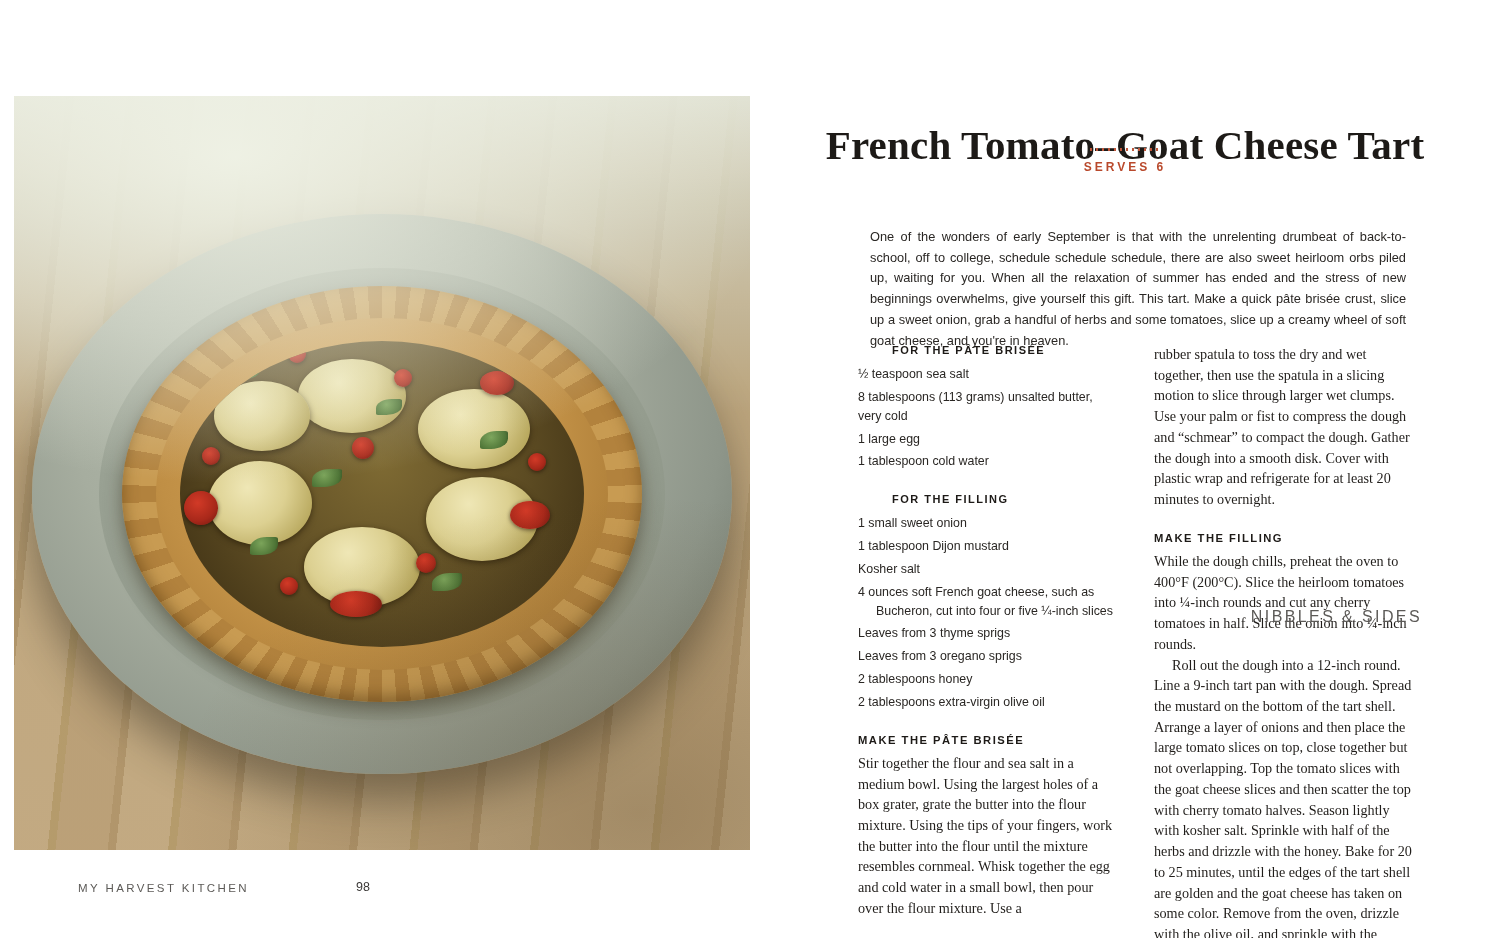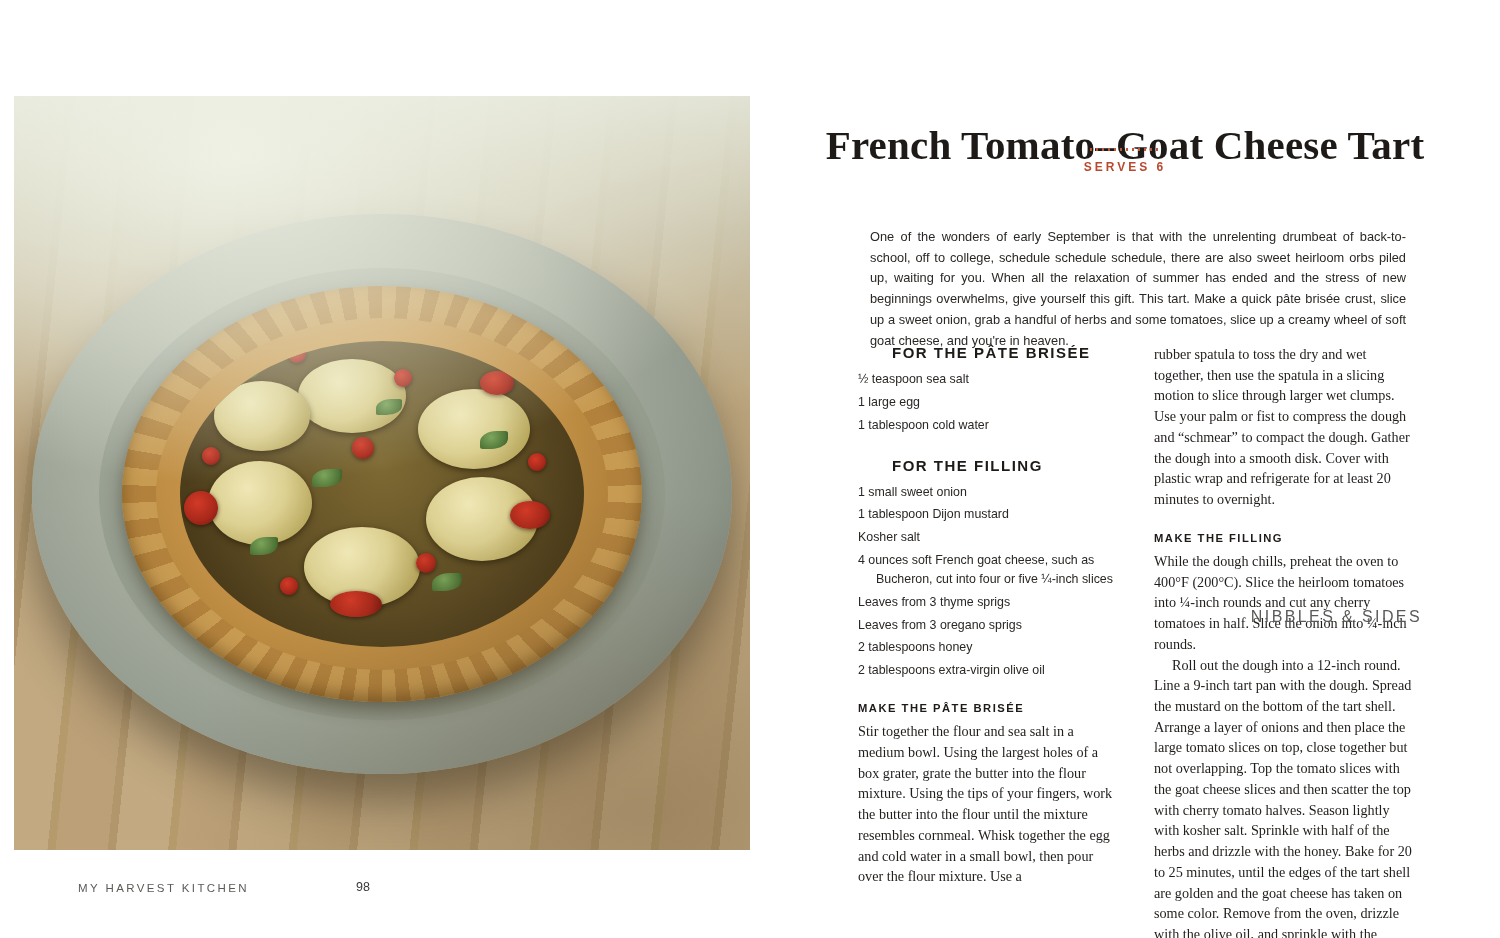--- a/index.html
+++ b/index.html
@@ -185,21 +185,21 @@
     position: absolute;
     top: 334px;
     width: 258px;
     font-size: 12.4px;
     color: #2a2724;
   }
   .col-left  { left: 108px; }
   .col-right { left: 404px; }
 
   .sec-head {
-    font-size: 15px;
+    font-size: 11px;
     font-weight: bold;
     letter-spacing: 1.5px;
     color: #1d1a17;
     margin: 0 0 9px 0;
     padding-left: 34px;
   }
   .sec-head.spaced { margin-top: 22px; }
   .ing {
     font-size: 12.4px;
     line-height: 1.52;
@@ -285,20 +285,21 @@
     <h1 class="recipe-title">French Tomato–Goat Cheese Tart</h1>
     <div class="dot-rule"></div>
     <div class="serves">SERVES 6</div>
 
     <p class="intro">One of the wonders of early September is that with the unrelenting drumbeat of back-to-school, off to college, schedule schedule schedule, there are also sweet heirloom orbs piled up, waiting for you. When all the relaxation of summer has ended and the stress of new beginnings overwhelms, give yourself this gift. This tart. Make a quick pâte brisée crust, slice up a sweet onion, grab a handful of herbs and some tomatoes, slice up a creamy wheel of soft goat cheese, and you're in heaven.</p>
 
     <div class="col col-left">
 
       <div class="sec-head">FOR THE PÂTE BRISÉE</div>
       <div class="ing">½ teaspoon sea salt</div>
+      <div class="ing">8 tablespoons (113 grams) unsalted butter, very cold</div>
       <div class="ing">1 large egg</div>
       <div class="ing">1 tablespoon cold water</div>
 
       <div class="sec-head spaced">FOR THE FILLING</div>
       <div class="ing">1 small sweet onion</div>
       <div class="ing">1 tablespoon Dijon mustard</div>
       <div class="ing">Kosher salt</div>
       <div class="ing">
         <span>4 ounces soft French goat cheese, such as</span>
         <span class="cont">Bucheron, cut into four or five ¼-inch slices</span>

